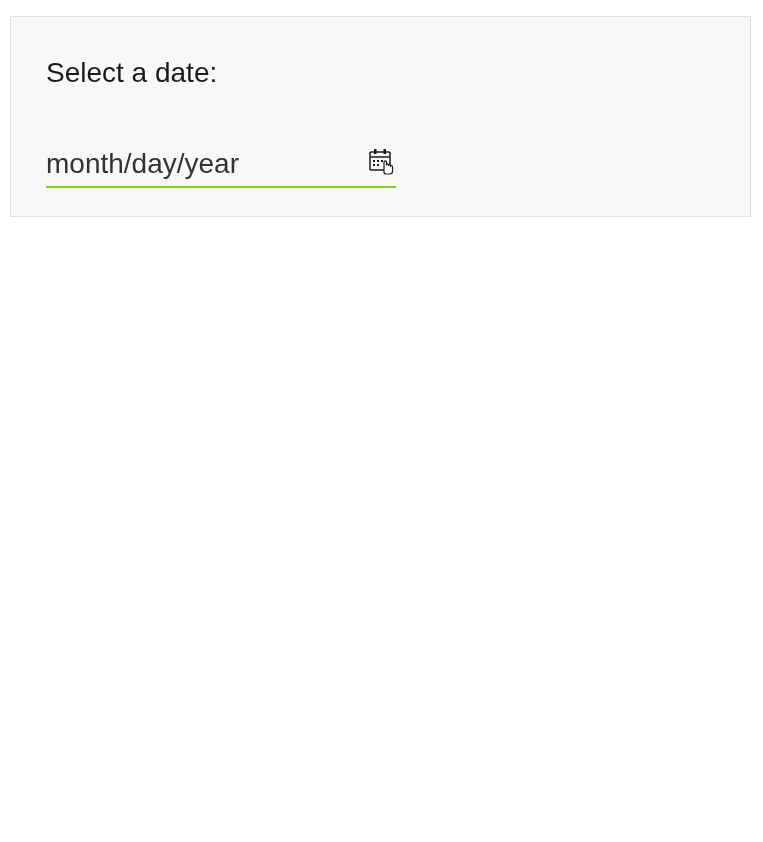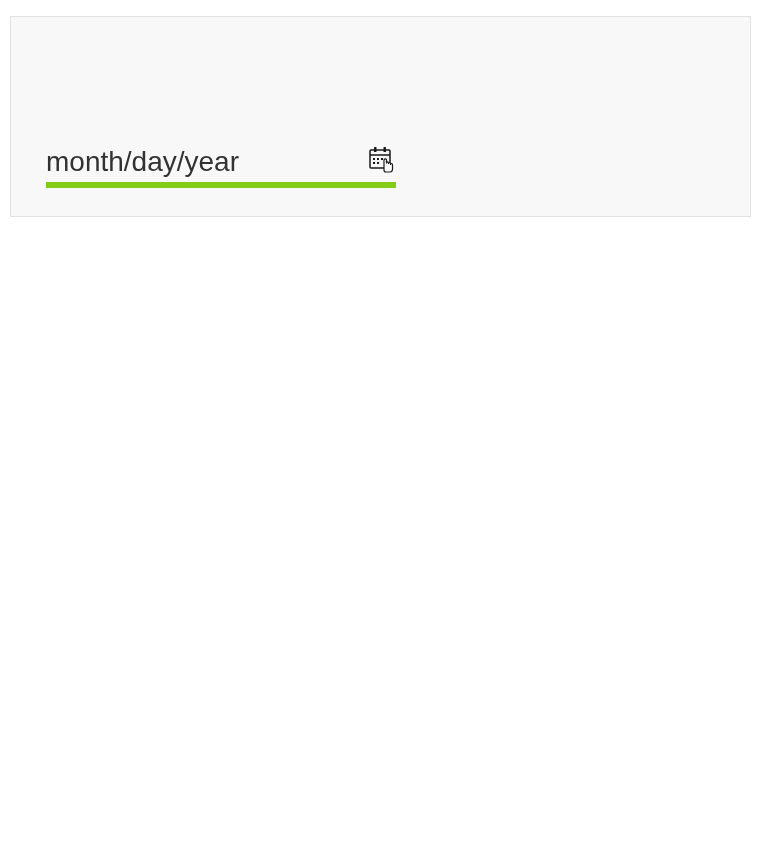--- a/index.html
+++ b/index.html
@@ -29,21 +29,21 @@
       font-size: 28px;
       font-weight: 400;
       color: #1a1a1a;
     }
     .date-field {
       position: absolute;
       left: 35px;
       top: 125px;
       width: 350px;
       height: 46px;
-      border-bottom: 6px solid #84cc16;
+      border-bottom: 2px solid #84cc16;
       display: flex;
       align-items: center;
       justify-content: space-between;
       gap: 24px;
     }
     .date-placeholder {
       font-size: 28px;
       font-weight: 400;
       color: #323232;
     }
@@ -55,20 +55,21 @@
       margin-bottom: 6px;
     }
     .calendar-icon svg {
       display: block;
     }
   </style>
 </head>
 <body>
 
 <div class="panel">
+  <div class="label">Select a date:</div>
   <div class="date-field">
     <span class="date-placeholder">month/day/year</span>
     <span class="calendar-icon">
       <svg width="28" height="28" viewBox="0 0 28 28" fill="none" xmlns="http://www.w3.org/2000/svg">
 
         <rect x="2" y="5" width="20" height="18" stroke="#1a1a1a" stroke-width="1.5" fill="none" rx="1"></rect>
 
         <line x1="2" y1="10" x2="22" y2="10" stroke="#1a1a1a" stroke-width="1.5"></line>
 
         <rect x="6" y="2" width="2.5" height="5" fill="#1a1a1a" rx="0.5"></rect>

